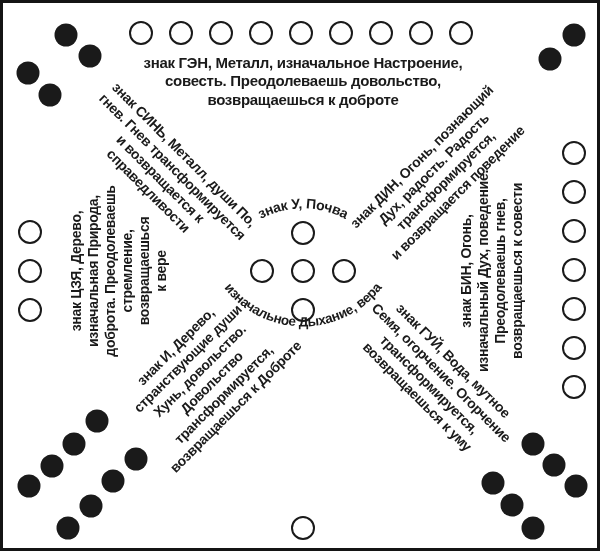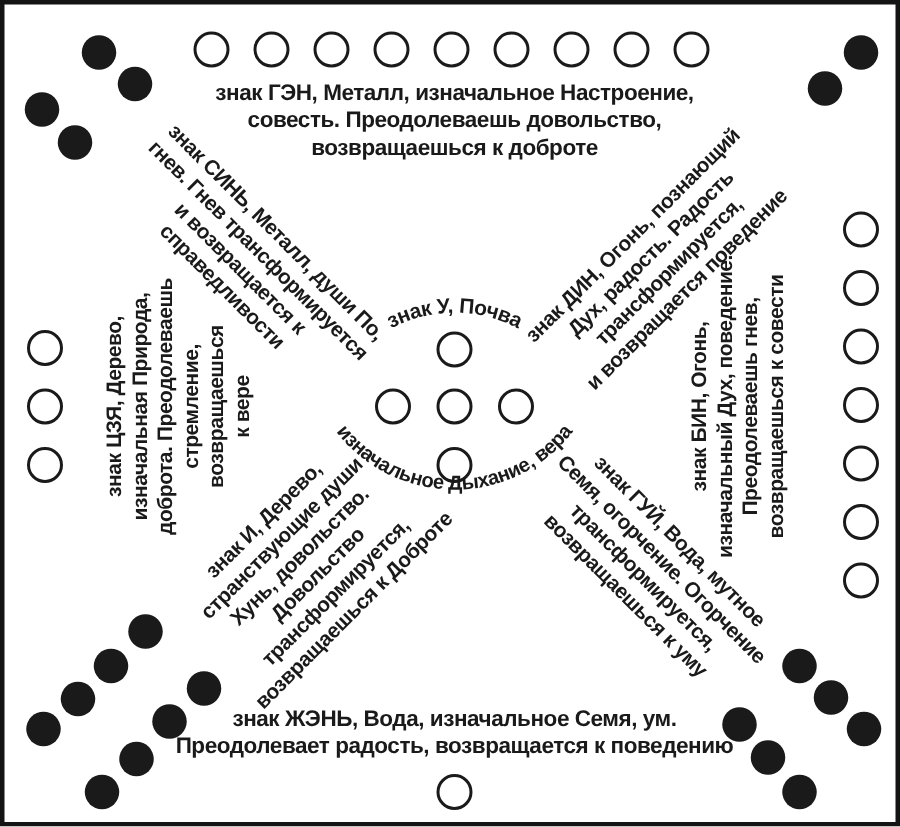--- a/index.html
+++ b/index.html
@@ -112,22 +112,20 @@
 Хунь, довольство.
 Довольство
 трансформируется,
 возвращаешься к Доброте</div>
 
   <div class="txt t-br">знак ГУЙ, Вода, мутное
 Семя, огорчение. Огорчение
 трансформируется,
 возвращаешься к уму</div>
 
-  <div class="txt t-bottom">знак ЖЭНЬ, Вода, изначальное Семя, ум.
-Преодолевает радость, возвращается к поведению</div>
 
   <svg class="arc-svg" width="600" height="551" viewBox="0 0 600 551">
     <defs>
       <path id="arcTop" d="M 248,222 A 90,90 0 0 1 352,222"></path>
       <path id="arcBottom" d="M 222,286 A 100,100 0 0 0 378,286"></path>
     </defs>
     <text class="arc-text" text-anchor="middle">
       <textPath href="#arcTop" startOffset="50%">знак У, Почва</textPath>
     </text>
     <text class="arc-text arc-text-sm" text-anchor="middle">

